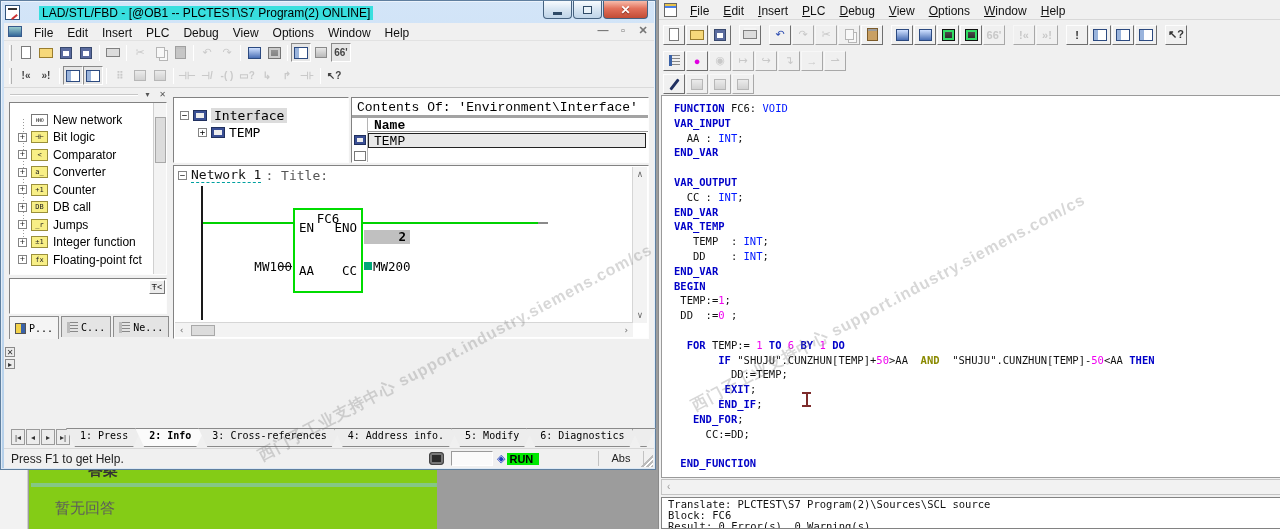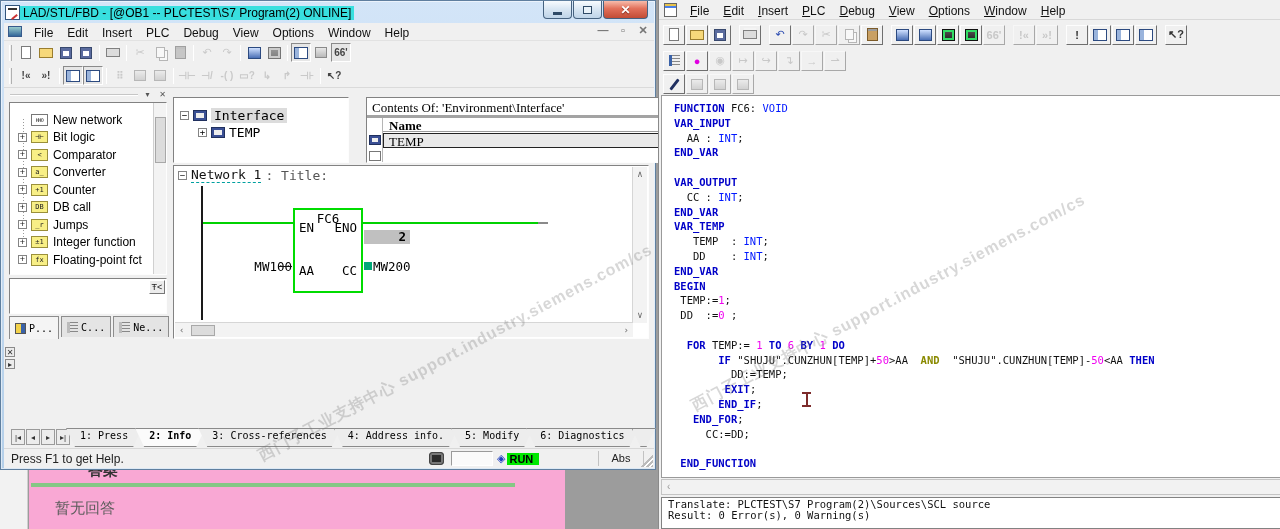--- a/index.html
+++ b/index.html
@@ -3,27 +3,27 @@
 <meta charset="utf-8">
 <style>
   *{margin:0;padding:0;box-sizing:border-box}
   html,body{width:1280px;height:529px;overflow:hidden}
   body{font-family:"Liberation Sans",sans-serif;background:#9c9c9c}
   #stage{position:relative;width:1280px;height:529px;overflow:hidden;background:#9c9c9c}
   .abs{position:absolute}
   
   #bstrip{left:0;top:470px;width:658px;height:59px;background:#9c9c9c}
   #bpale{position:absolute;left:0;top:0;width:28px;height:59px;background:#f2f2f2;border-right:1px solid #cfcfcf}
-  #bpage{position:absolute;left:29px;top:0;width:536px;height:59px;background:#f9a8d4;overflow:hidden}
+  #bpage{position:absolute;left:29px;top:0;width:408px;height:59px;background:#84cc16;overflow:hidden}
   #bclip{position:absolute;left:59px;top:-9px;font-size:15px;font-weight:bold;color:#333}
   #bgreen{position:absolute;left:2px;top:13px;width:484px;height:4px;background:#85c785}
   #bnoans{position:absolute;left:26px;top:29px;font-size:15px;color:#5c5c5c}
   
   #lwin{left:0;top:0;width:656px;height:470px;background:linear-gradient(#d3e5f8,#b4cfe9);border:1px solid #5f7f9f;box-shadow:inset 0 0 0 1px rgba(255,255,255,.55)}
-  #ltitlebar{position:absolute;left:4px;top:2px;height:19px;display:flex;align-items:center;gap:0}
+  #ltitlebar{position:absolute;left:4px;top:2px;height:19px;display:flex;align-items:center;gap:19px}
   #lappicon{width:15px;height:15px;background:#fff;border:1px solid #31557d;position:relative}
   #lappicon i{position:absolute;left:2px;top:2px;width:9px;height:2px;background:#333}
   #lappicon b{position:absolute;right:1px;bottom:1px;width:7px;height:2px;background:#c33;transform:rotate(-40deg)}
   #ltitletext{font-size:12px;color:#000;background:#38dfdf;padding:0 3px;white-space:nowrap}
   #lcaption{position:absolute;right:7px;top:0;display:flex}
   .cb{width:29px;height:18px;margin-left:1px;border:1px solid #46627f;border-top:none;border-radius:0 0 4px 4px;background:linear-gradient(#f8fbfe,#dae7f3 45%,#bfd4e8);display:flex;align-items:center;justify-content:center}
   .cb .mn{width:9px;height:3px;background:#2f4a66;margin-top:7px}
   .cb .mx{width:9px;height:8px;border:1px solid #2f4a66;background:#e8f1f8}
   .cb.close{width:45px;background:linear-gradient(#f7bcab,#e2705a 45%,#c24c35);color:#fff;font-weight:bold;font-size:12px;text-shadow:0 1px 1px #7c2619}
   #lclient{position:absolute;left:3px;top:22px;width:650px;height:445px;background:#f0f0f0}
@@ -80,21 +80,21 @@
   .sticon.lines{background:repeating-linear-gradient(#888 0 1px,transparent 1px 3px);border-left:3px solid #bbb}
   
   #ifacepane{position:absolute;left:169px;top:74px;width:176px;height:66px;background:#fff;border:1px solid;border-color:#828282 #fdfdfd #fdfdfd #828282;font-family:"DejaVu Sans Mono",monospace;font-size:13px;overflow:hidden}
   .pm{width:9px;height:9px;border:1px solid #848484;background:#fff;font-size:9px;line-height:7px;text-align:center;display:inline-block;vertical-align:middle}
   .ifrow{position:absolute;display:flex;align-items:center;gap:4px;white-space:nowrap}
   .ifico{width:14px;height:11px;background:linear-gradient(#eee 0 0) 50% 50%/8px 5px no-repeat,#3a4f94;border:1px solid #20305e}
   #ifr1{left:6px;top:10px}
   #ifr1 .lab{background:#dcdcdc;padding:0 3px}
   #ifr2{left:24px;top:27px}
   
-  #contpane{position:absolute;left:362px;top:74px;width:298px;height:66px;background:#fff;border:1px solid;border-color:#828282 #fdfdfd #fdfdfd #828282;font-family:Liberation Serif, serif;font-size:13px;overflow:hidden}
+  #contpane{position:absolute;left:347px;top:74px;width:298px;height:66px;background:#fff;border:1px solid;border-color:#828282 #fdfdfd #fdfdfd #828282;font-family:Liberation Mono, monospace;font-size:13px;overflow:hidden}
   #conttitle{position:absolute;left:5px;top:2px;white-space:nowrap}
   #conttable{position:absolute;left:0;top:17px;width:100%;height:47px;border-top:3px solid #a3a3a3}
   #contic{position:absolute;left:0;top:0;width:16px;height:47px;border-right:1px solid #b5b5b5}
   #conthead{position:absolute;left:16px;top:0;width:280px;height:14px;border-bottom:1px solid #9a9a9a;font-weight:bold;padding-left:6px}
   #controw{position:absolute;left:16px;top:15px;width:278px;height:15px;background:#e9e9e9;border:1px solid #222;padding-left:5px}
   .rowico{position:absolute;left:2px;width:12px;height:10px}
   .rowico.decl{top:17px;background:linear-gradient(#eee 0 0) 50% 50%/6px 4px no-repeat,#3a4f94;border:1px solid #20305e}
   .rowico.empty{top:33px;background:#fff;border:1px solid #777}
   
   #netpane{position:absolute;left:169px;top:142px;width:476px;height:174px;background:#fff;border:1px solid;border-color:#828282 #fdfdfd #fdfdfd #828282;overflow:hidden;font-family:"DejaVu Sans Mono",monospace}
@@ -559,20 +559,21 @@
           <i></i>
           <b></b>
           <s></s>
         </div>
     </div>
     <div id="rhscroll">
         <span>‹</span>
       </div>
     <div id="rpanel">
         <div class="pl">Translate: PLCTEST\S7 Program(2)\Sources\SCL source</div>
+        <div class="pl">Block: FC6</div>
         <div class="pl">Result: 0 Error(s), 0 Warning(s)</div>
       </div>
   </div>
 
   <div class="wm" id="wm1">西门子工业支持中心 support.industry.siemens.com/cs</div>
   <div class="wm" id="wm2">西门子工业支持中心 support.industry.siemens.com/cs</div>
 
 </div>
 
 </body></html>

